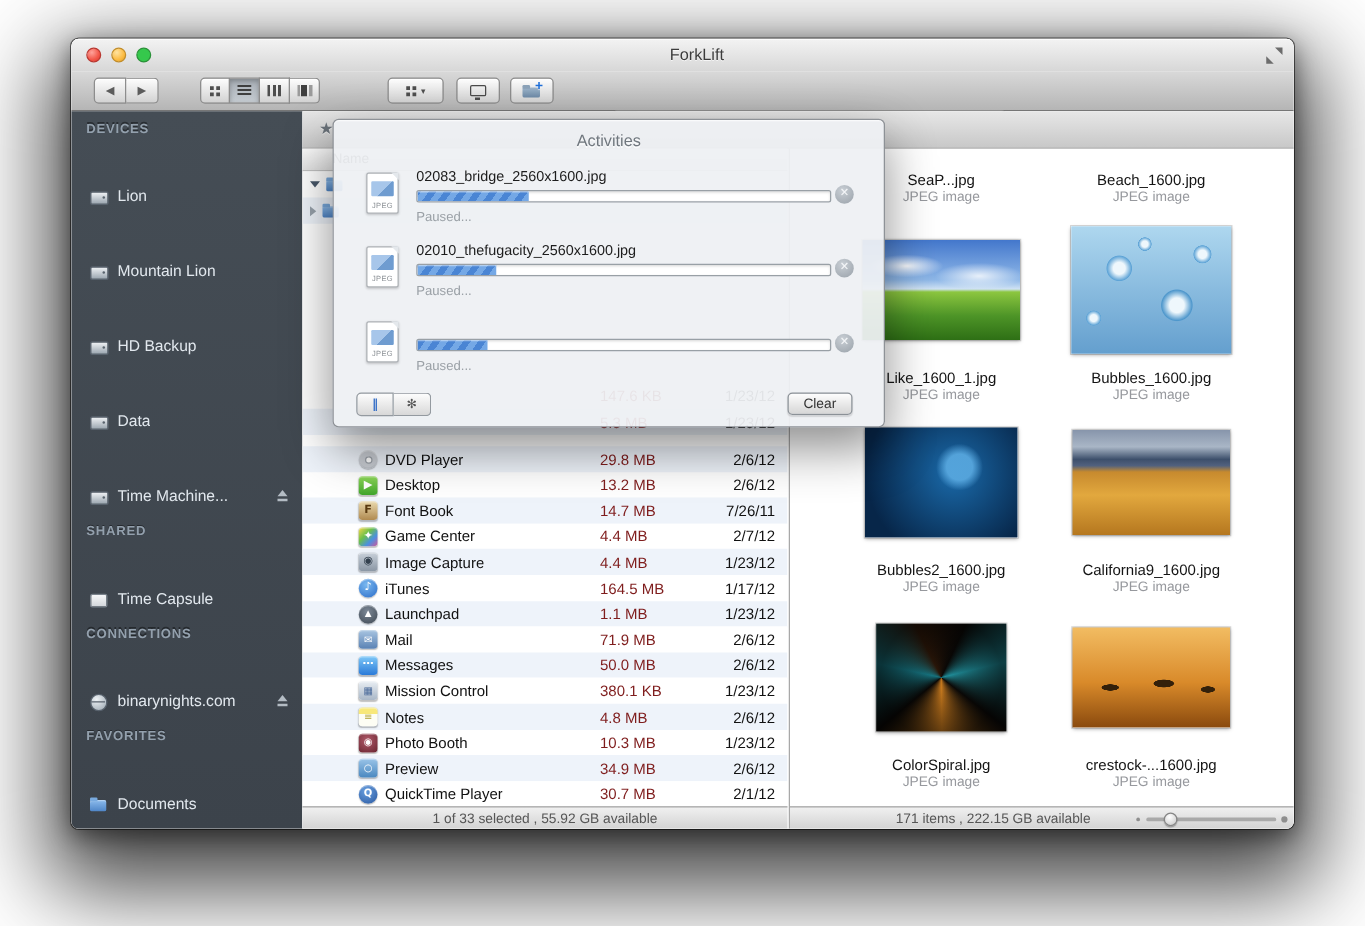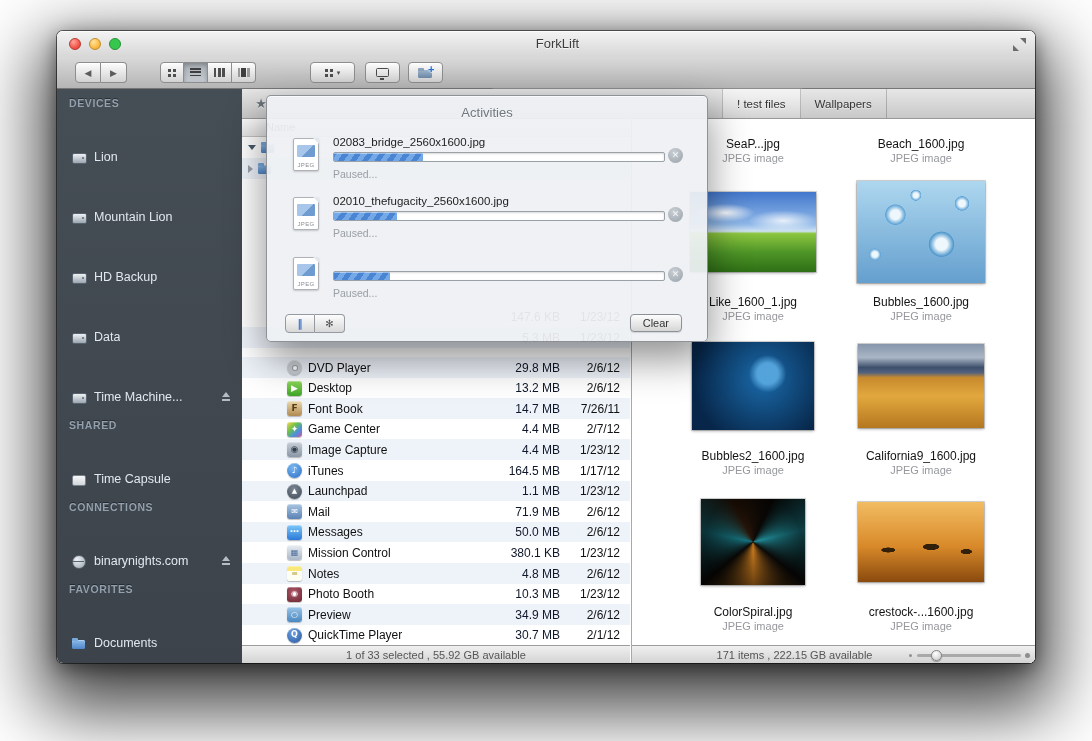--- a/index.html
+++ b/index.html
@@ -126,21 +126,21 @@
   .lh-name{position:absolute;left:24px;top:0;line-height:17px;font-size:11px;color:#333;}
   .rows{position:absolute;left:0;top:18px;right:0;bottom:18px;overflow:hidden;}
   .frow{position:absolute;left:0;right:0;height:21px;display:flex;align-items:center;font-size:12px;color:#111;}
   .frow .disc{margin-left:6px;}
   .disc{width:0;height:0;display:inline-block;flex:0 0 auto;}
   .disc-open{border-left:4px solid transparent;border-right:4px solid transparent;border-top:5px solid #49586a;}
   .disc-closed{border-top:4px solid transparent;border-bottom:4px solid transparent;border-left:5px solid #97a1ab;}
   .frow .si{margin-left:4px;}
   .frow .fname{margin-left:6px;white-space:nowrap;overflow:hidden;}
   .frow .app-ind{width:45px;flex:0 0 45px;}
-  .cell-size{position:absolute;right:70px;width:80px;text-align:right;font-size:12px;color:#0f172a;}
+  .cell-size{position:absolute;right:70px;width:80px;text-align:left;font-size:12px;color:#7f1d1d;}
   .cell-date{position:absolute;right:10px;width:55px;text-align:right;font-size:12px;color:#111;}
   .ai{width:15px;height:15px;border-radius:3px;display:inline-flex;align-items:center;justify-content:center;
     color:#fff;font-size:9px;line-height:1;flex:0 0 15px;box-shadow:inset 0 1px 0 rgba(255,255,255,.35),0 1px 1px rgba(0,0,0,.25);
     font-family:"DejaVu Sans",sans-serif;position:relative;}
   .ai-dvd{background:radial-gradient(circle at 50% 42%,#fafafa 0 10%,#c9cdd3 11% 62%,#8d949c 100%);border-radius:50%;}
   .ai-dvd::after{content:'';width:4px;height:4px;background:#fff;border-radius:50%;box-shadow:0 0 0 1px #9aa0a8;}
   .ai-facetime{background:linear-gradient(#8fd95a,#3fa52a);}
   .ai-fontbook{background:linear-gradient(#ead9ae,#b08a50);color:#5a3a10;font-weight:bold;}
   .ai-gamecenter{background:linear-gradient(135deg,#f7d84a,#6cc04a 38%,#4a90e0 68%,#d0569a);}
   .ai-imagecapture{background:linear-gradient(#c9d1da,#8a96a4);color:#33404e;}
@@ -348,24 +348,20 @@
         </div>
         <div class="sb-item">
           <div class="si si-desktop"></div>
           <div class="sb-label">Desktop</div>
         </div>
       </div>
 
     <div class="content">
       <div class="pathbar">
         <div class="star-btn sym">★</div>
-        <div class="crumbs">
-          <div class="crumb">! test files</div>
-          <div class="crumb">Wallpapers</div>
-        </div>
       </div>
 
       <div class="pane-left">
         <div class="list-header">
           <span class="lh-name">Name</span>
         </div>
         <div class="rows" id="leftRows">
             <div class="frow" style="top: 0px; background: rgb(255, 255, 255);">
               <div class="disc disc-open"></div>
               <div class="si si-folder"></div>

